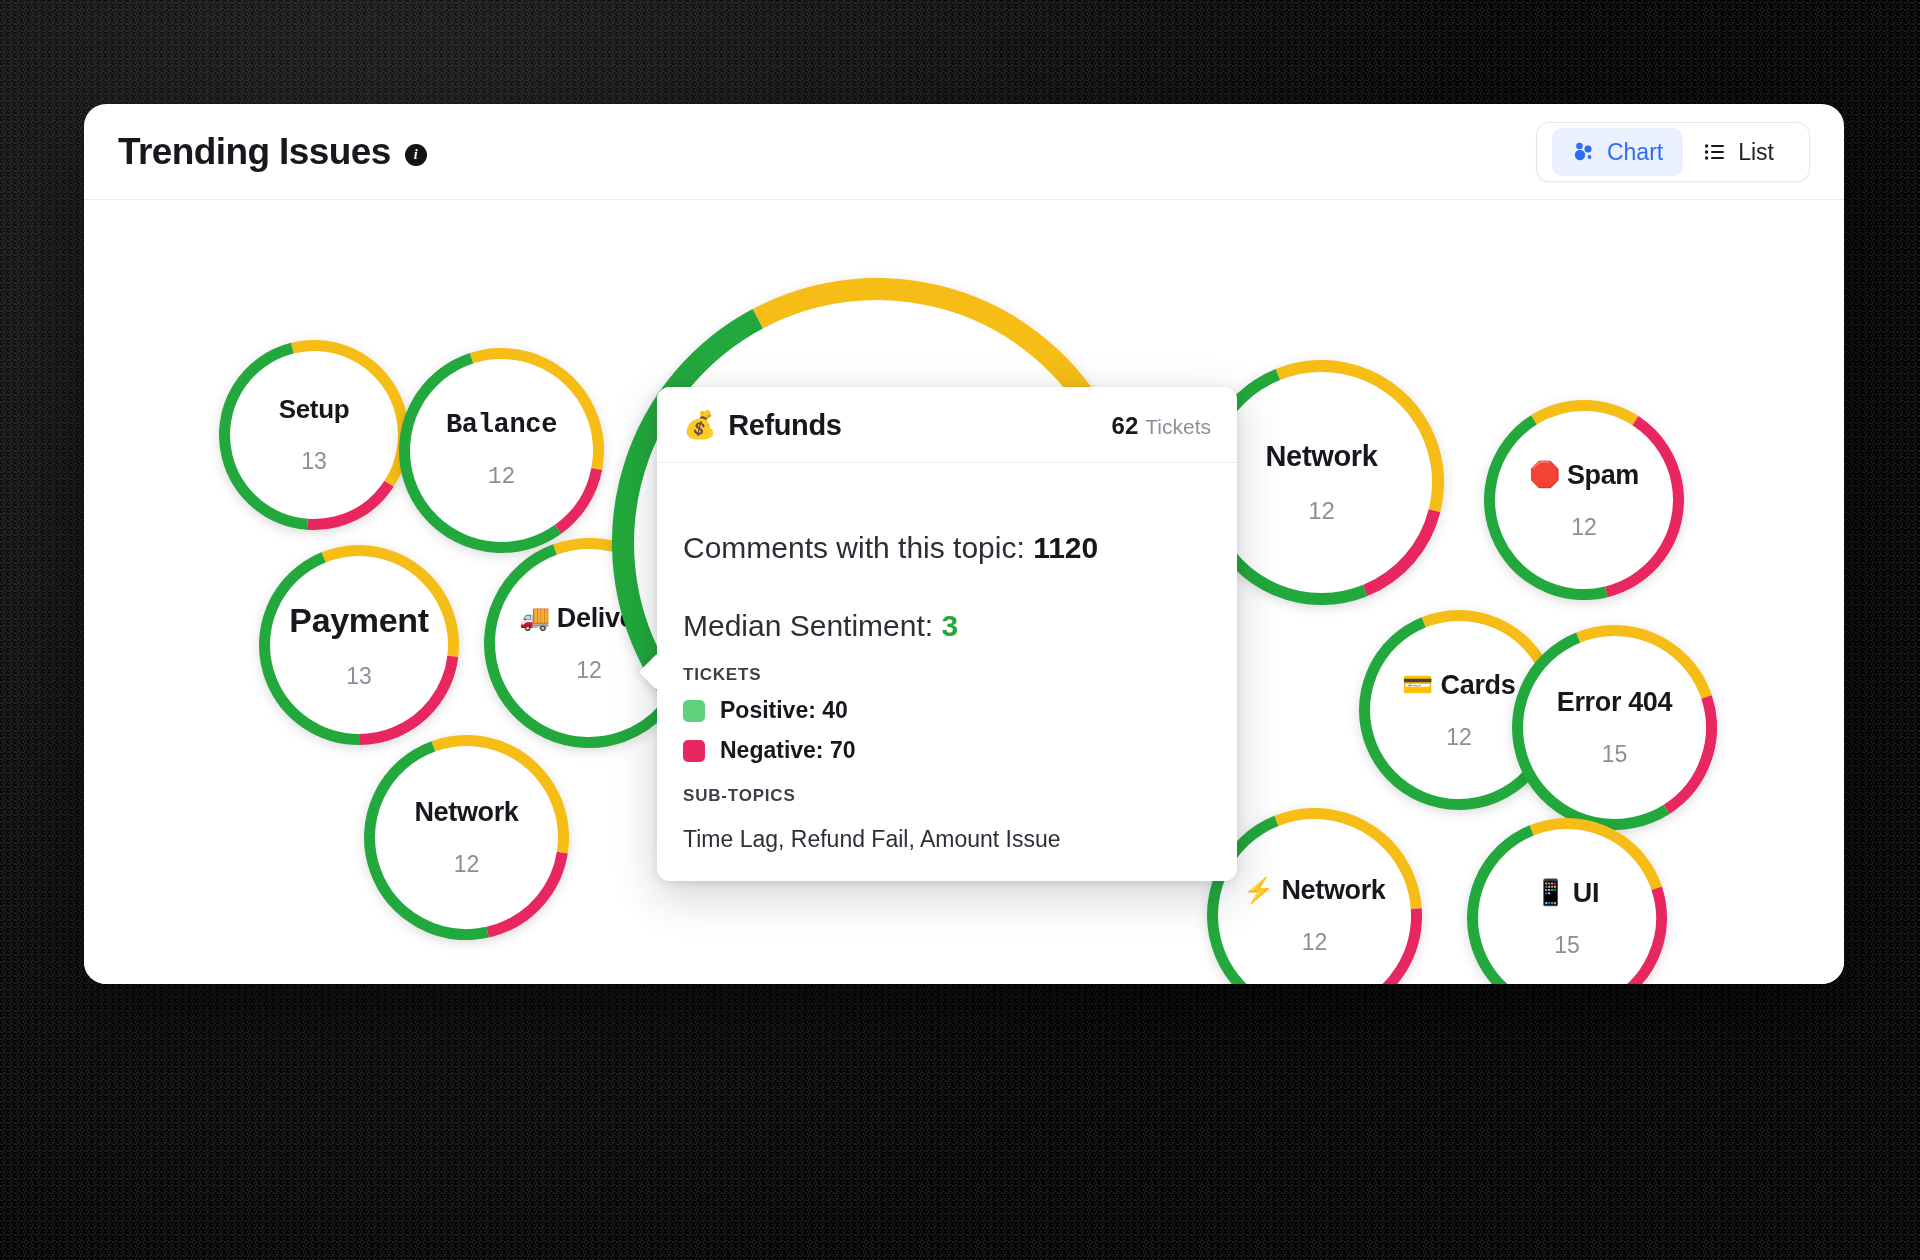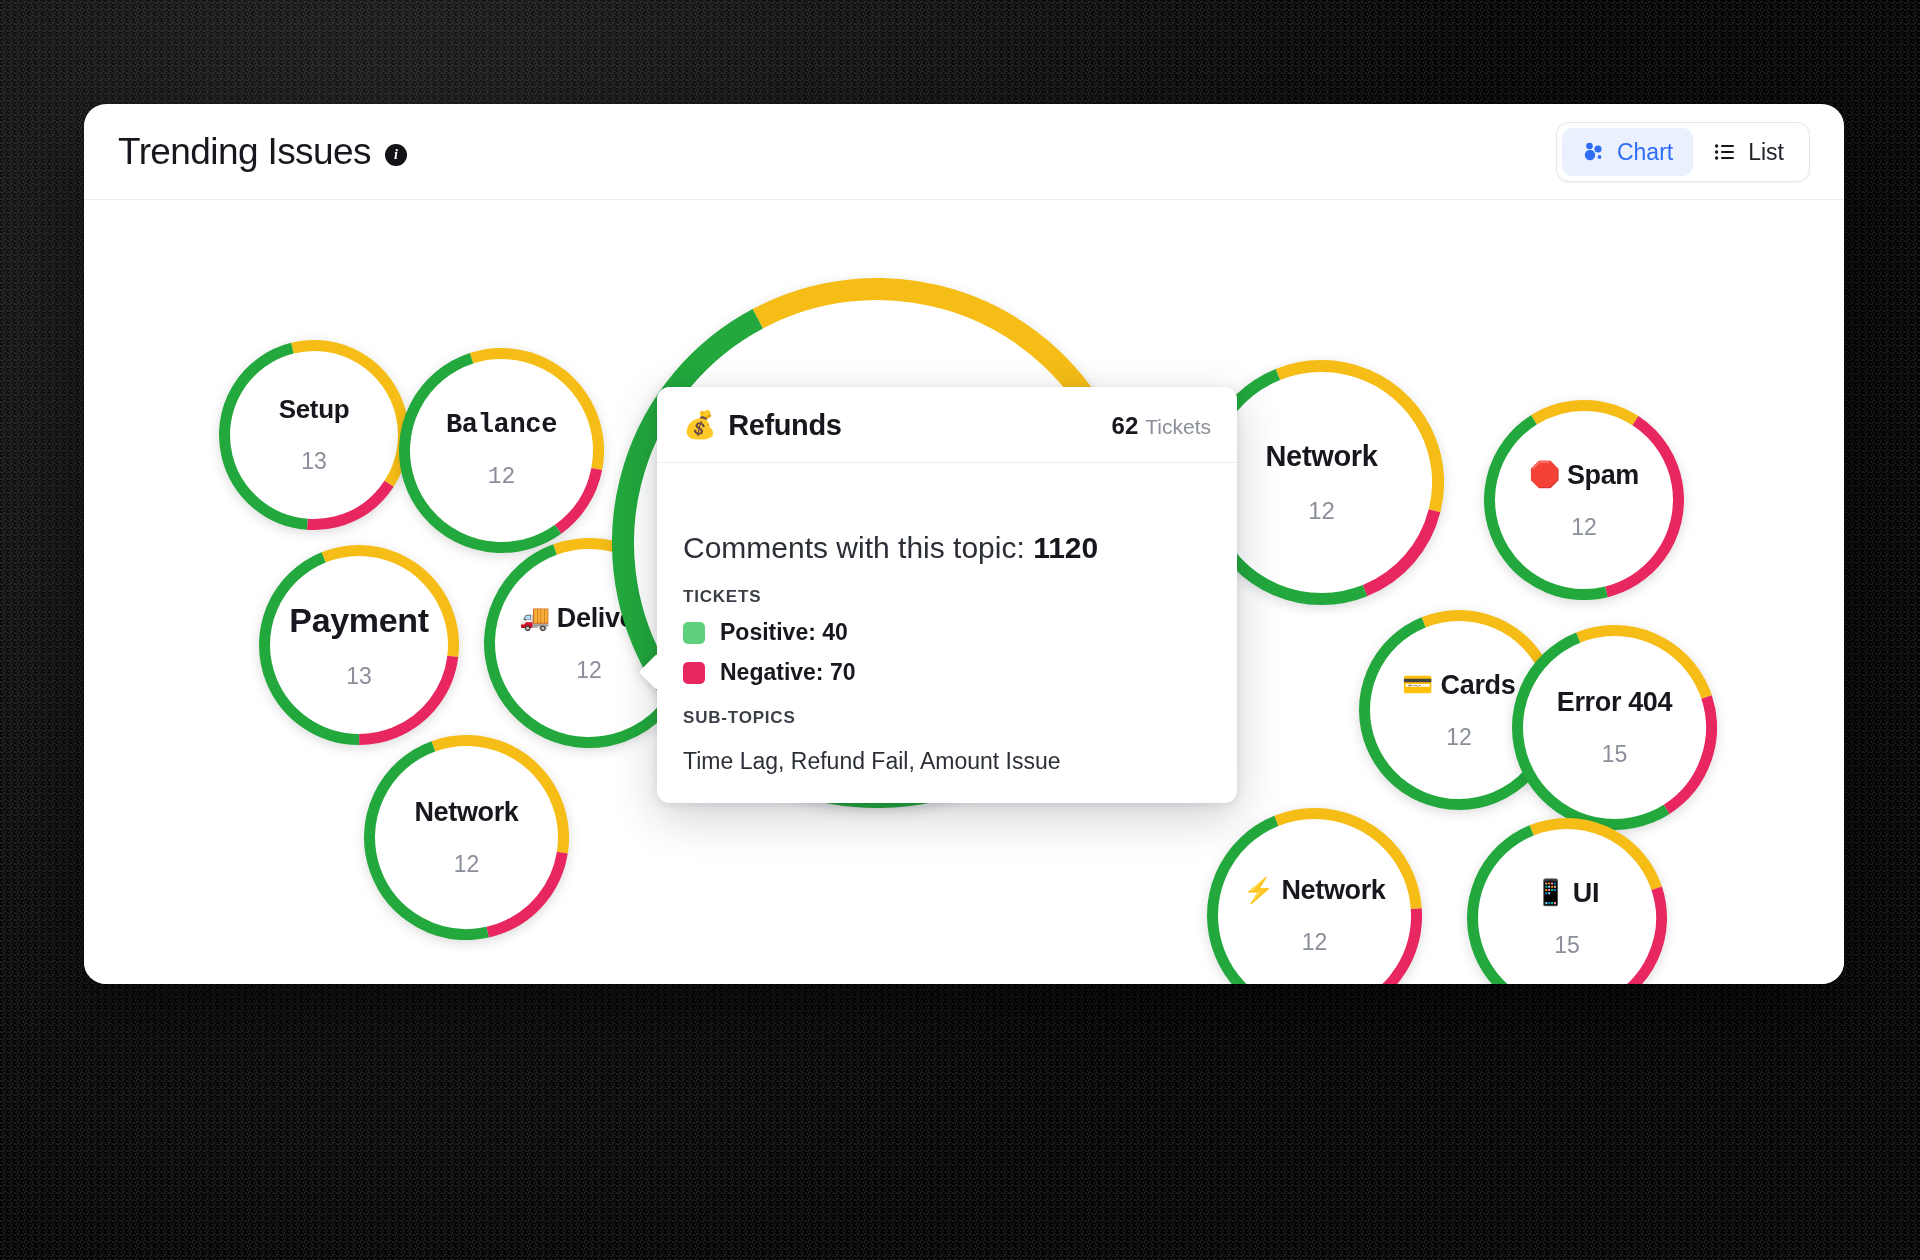--- a/index.html
+++ b/index.html
@@ -42,40 +42,40 @@
 
   
   #card-header {
     position: relative;
     height: 96px;
     border-bottom: 1px solid #ececec;
     display: flex; align-items: center;
     padding: 0 36px 0 34px;
   }
   #page-title {
-    font-size: 37px; font-weight: 400;
+    font-size: 37px; font-weight: 700;
     color: #16181d; letter-spacing: -.6px;
     white-space: nowrap;
   }
   #info-icon {
     width: 22px; height: 22px; margin-left: 14px; margin-top: 6px;
     border-radius: 50%; background: #111316;
     color: #fff; font-size: 14px; font-style: italic; font-weight: 700;
     display: flex; align-items: center; justify-content: center;
     font-family: "Liberation Serif", serif;
     cursor: pointer; flex: none;
   }
 
   
   #view-toggle {
     position: absolute; right: 34px; top: 18px;
     height: 60px;
     display: flex; align-items: center;
     border: 1px solid #e3e6ec; border-radius: 13px;
-    background: #fff; padding: 5px;
+    background: #fff; padding: 15px;
     box-shadow: 0 1px 2px rgba(16,24,40,.05);
   }
   .toggle-btn {
     height: 48px; padding: 0 20px;
     display: flex; align-items: center; gap: 11px;
     border-radius: 10px; cursor: pointer;
     font-size: 23px; font-weight: 500; color: #1d2027;
     background: transparent; border: none;
     font-family: "Liberation Sans", sans-serif;
     white-space: nowrap;
@@ -380,20 +380,24 @@
         <span id="tooltip-tickets-count">62</span>
         <span id="tooltip-tickets-label">Tickets</span>
       </div>
     </div>
 
     <div id="tooltip-body">
       <div class="tt-line">
         <span>Comments with this topic:</span>
         <b>1120</b>
       </div>
+      <div class="tt-line">
+        <span>Median Sentiment:</span>
+        <span class="tt-sentiment-value" style="color: rgb(34, 168, 60);">3</span>
+      </div>
 
       <div class="tt-section-title">TICKETS</div>
       <div id="tt-legend">
           <div class="tt-legend-row">
             <span class="tt-swatch" style="background: rgb(95, 209, 124);"></span>
             <span>Positive: 40</span>
           </div>
           <div class="tt-legend-row">
             <span class="tt-swatch" style="background: rgb(232, 38, 95);"></span>
             <span>Negative: 70</span>

